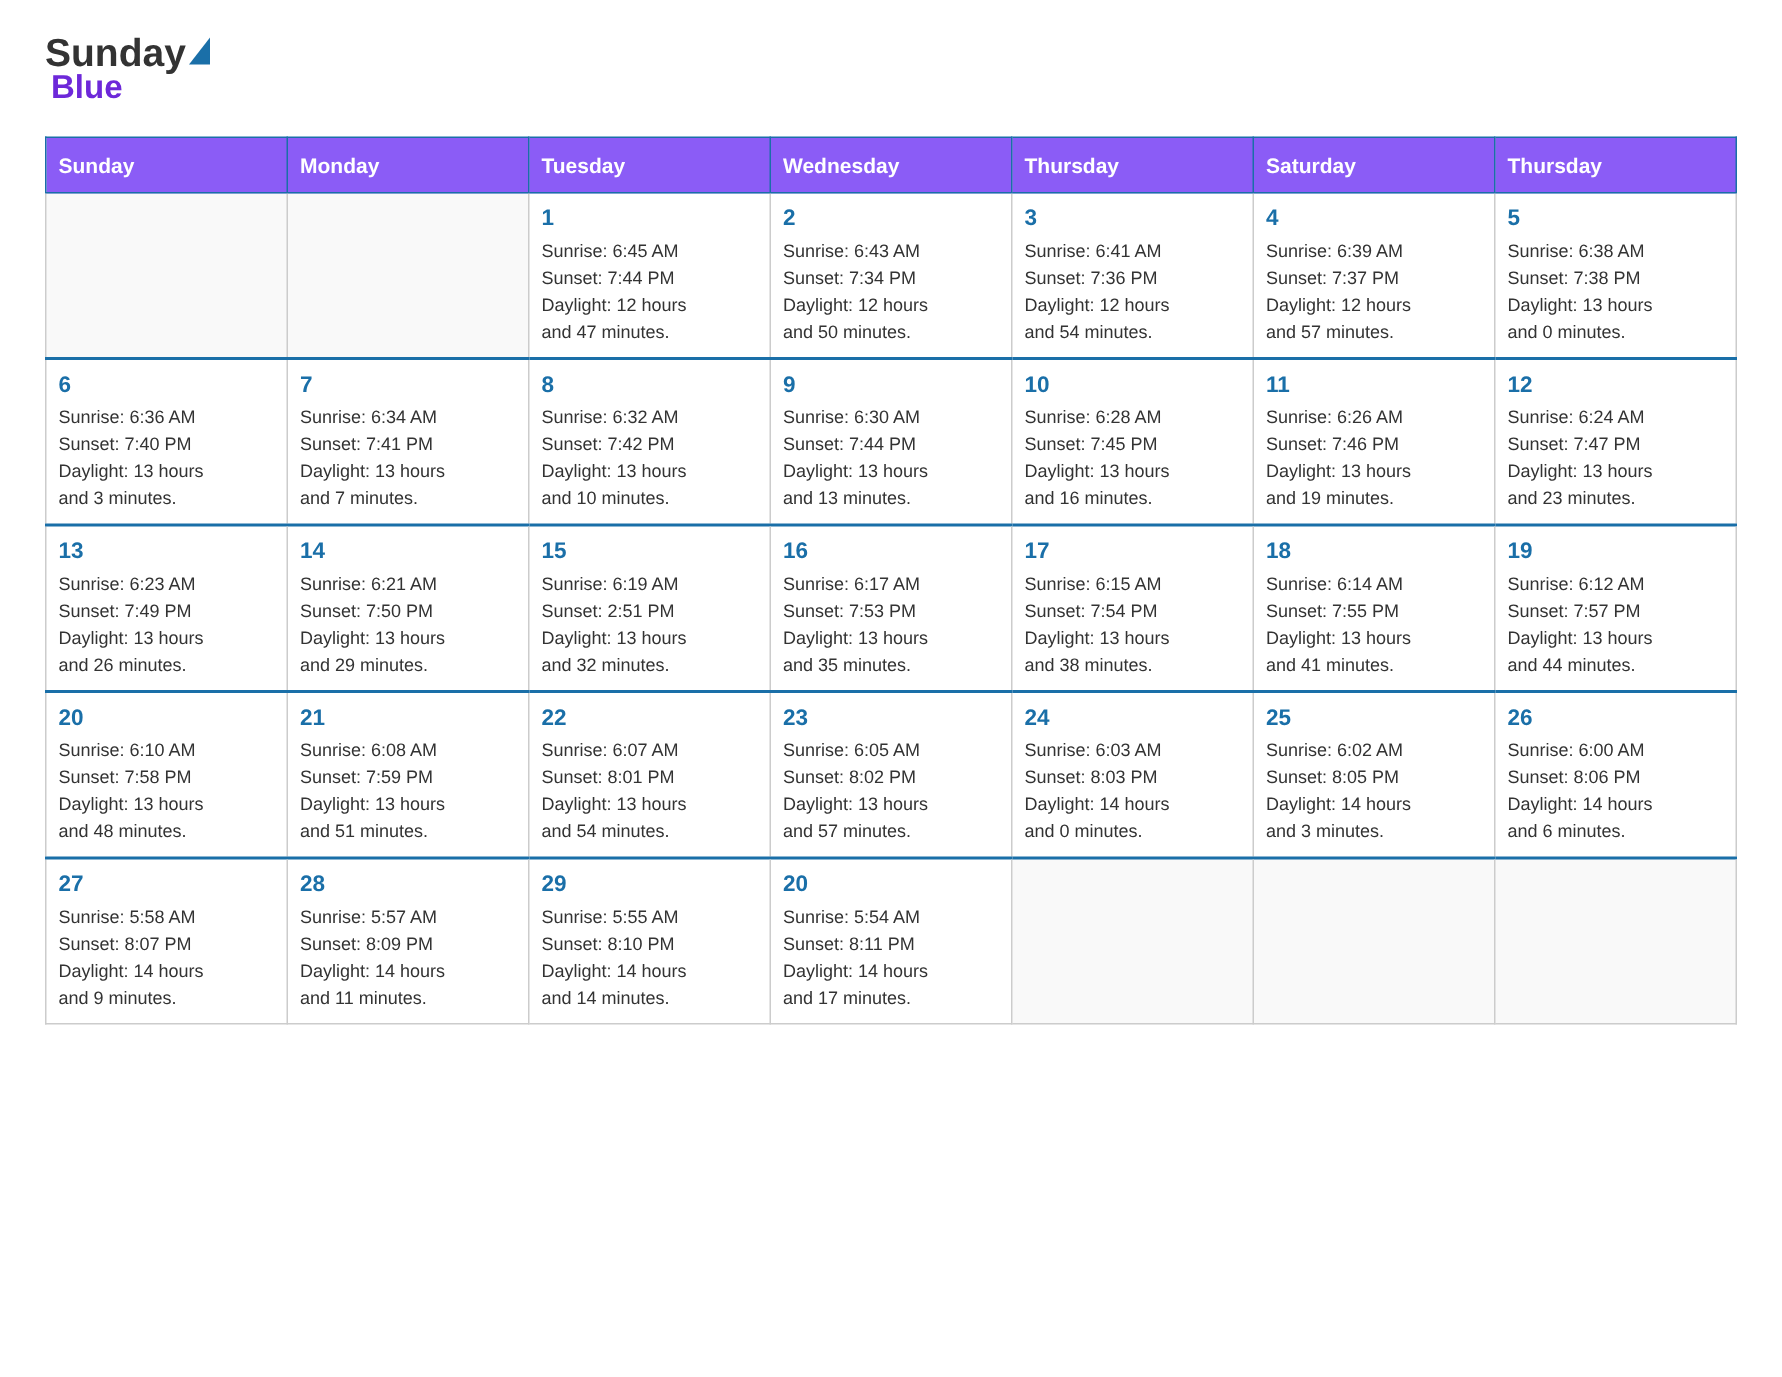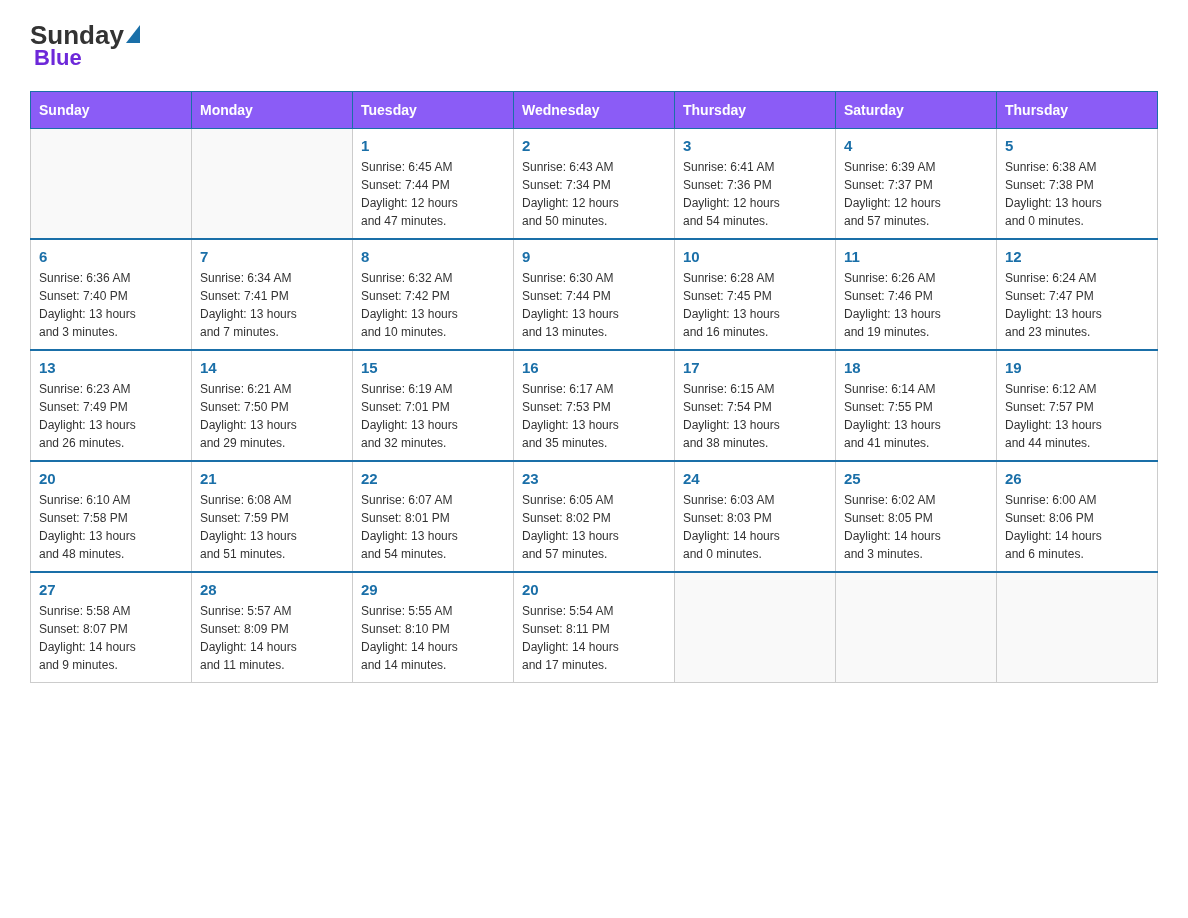--- a/index.html
+++ b/index.html
@@ -229,21 +229,21 @@
         <td>
           <span class="day-number">14</span>
           <div class="day-info" style="white-space: pre-line;">Sunrise: 6:21 AM
 Sunset: 7:50 PM
 Daylight: 13 hours
 and 29 minutes.</div>
         </td>
         <td>
           <span class="day-number">15</span>
           <div class="day-info" style="white-space: pre-line;">Sunrise: 6:19 AM
-Sunset: 7:01 PM
+Sunset: 2:51 PM
 Daylight: 13 hours
 and 32 minutes.</div>
         </td>
         <td>
           <span class="day-number">16</span>
           <div class="day-info" style="white-space: pre-line;">Sunrise: 6:17 AM
 Sunset: 7:53 PM
 Daylight: 13 hours
 and 35 minutes.</div>
         </td>

